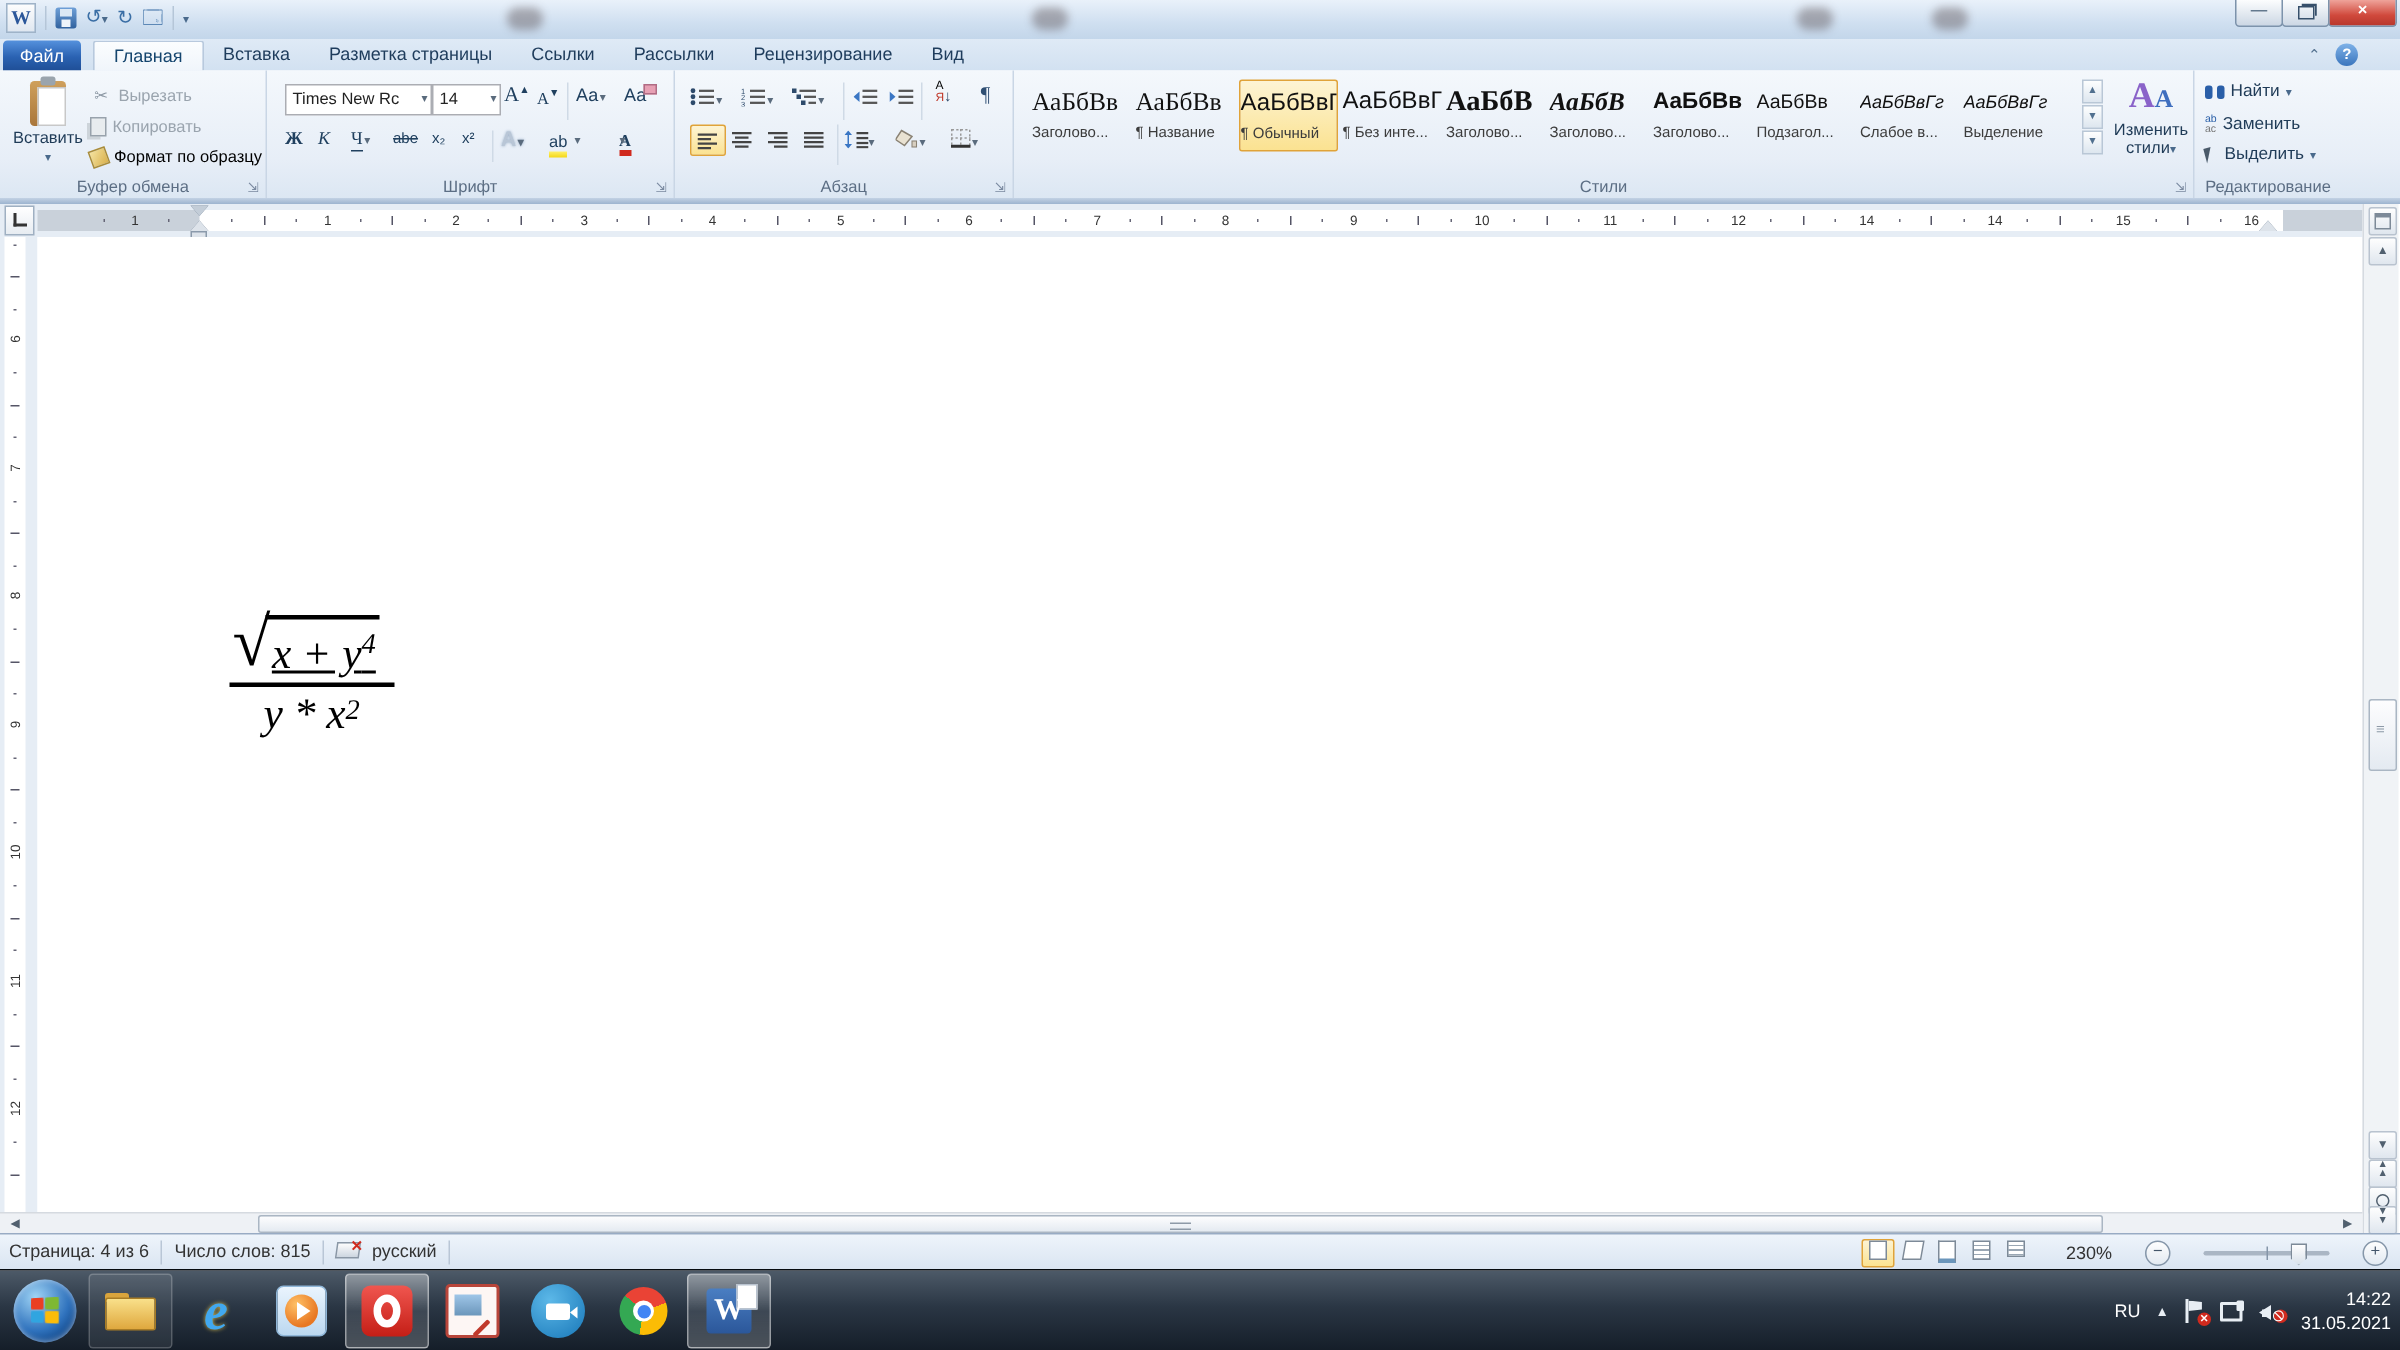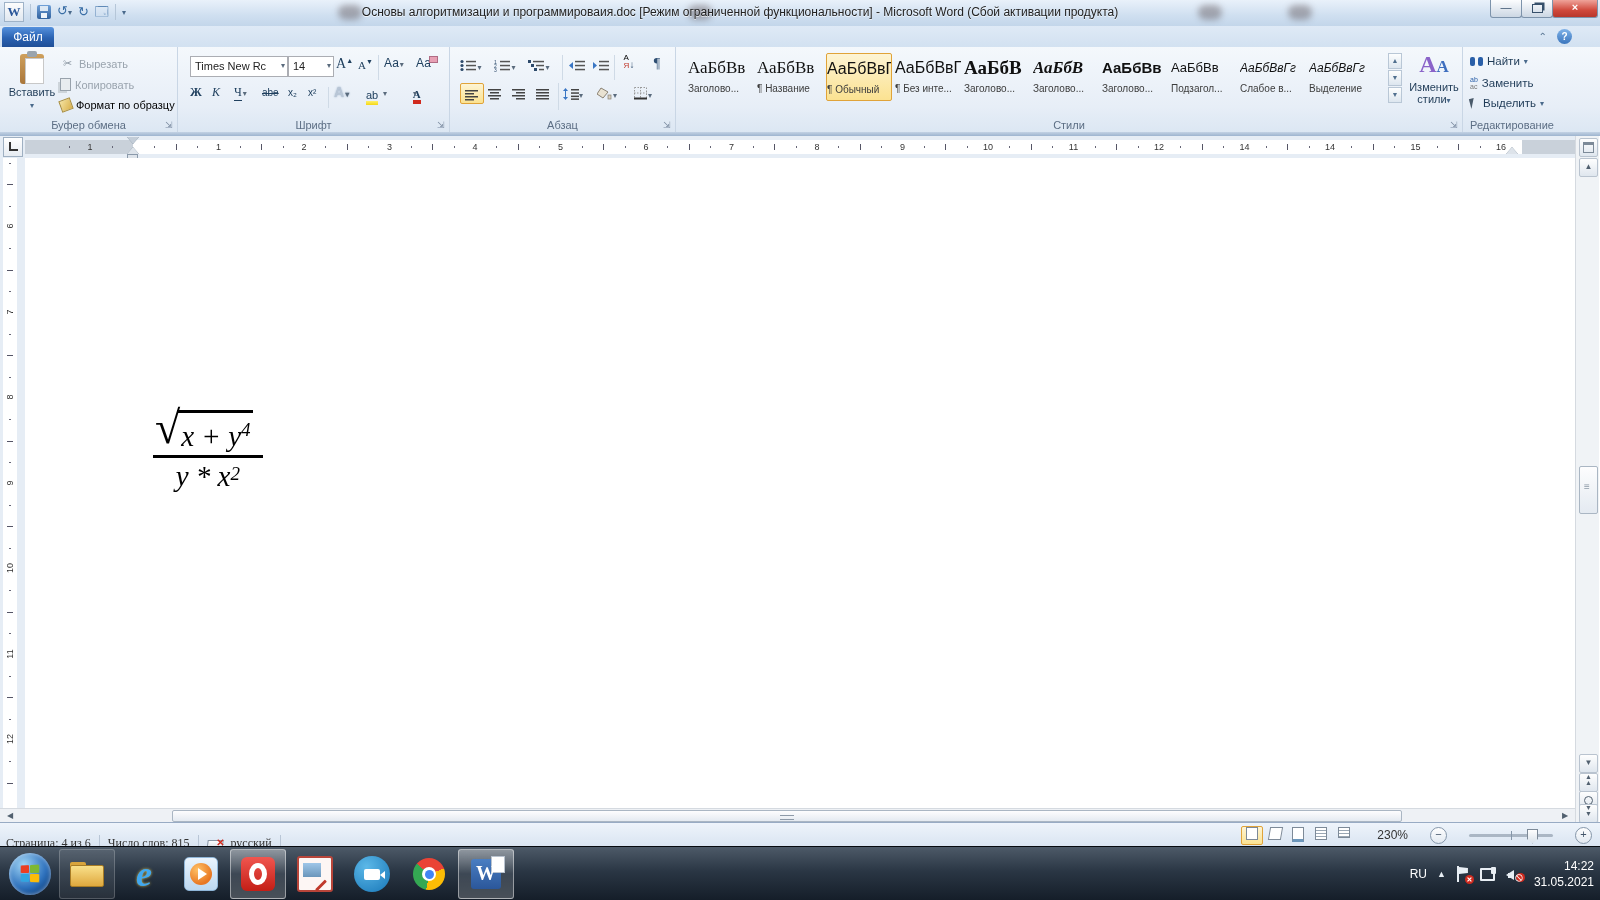--- a/index.html
+++ b/index.html
@@ -121,21 +121,21 @@
   .vnum{position:absolute;left:0;width:14px;text-align:center;font-size:9px;color:#333;transform:rotate(-90deg);}
   .vtick{position:absolute;left:4px;width:6px;height:1px;background:#556;}
   .vdot{position:absolute;left:6px;width:2px;height:1px;background:#667;}
   
   .doc{position:absolute;left:25px;top:158px;width:1550px;height:650px;background:#fff;}
   .docline{position:absolute;left:110px;top:252px;display:flex;align-items:center;font-family:"Liberation Serif",serif;font-size:33px;color:#000;}
   .docline .txt{white-space:pre;word-spacing:4px;}
   .frac{display:inline-flex;flex-direction:column;align-items:center;margin:0 18px;font-style:italic;}
   .fnum{display:flex;align-items:flex-start;border-bottom:3px solid #000;padding:0 10px 2px 2px;}
   .rad{font-style:normal;font-size:46px;line-height:36px;margin-right:-3px;}
-  .radicand{border-top:3px solid #000;padding:0 2px 0 4px;font-size:29px;line-height:34px;}
+  .radicand{border-top:3px solid #000;padding:0 2px 0 4px;font-size:29px;line-height:34px;text-decoration:underline;}
   .radicand sup,.fden sup{font-size:19px;font-style:italic;}
   .radicand sup{vertical-align:10px;}
   .fden{font-size:29px;padding-top:2px;}
   .fden sup{vertical-align:6px;}
   
   .vscroll{position:absolute;left:1575px;top:136px;width:23px;height:686px;background:#f0f3f6;border-left:1px solid #d5dae0;}
   .vsbtn{position:absolute;left:3px;width:17px;height:17px;background:linear-gradient(#fefefe,#dfe6ee);border:1px solid #b9c3cf;
     border-radius:2px;font-size:8px;color:#51606f;text-align:center;line-height:16px;}
   .ruler-toggle{top:2px;}
   .ruler-toggle:before{content:"";display:inline-block;width:9px;height:7px;border:1px solid #7d8a98;border-top-width:3px;margin-top:3px;}
@@ -144,21 +144,21 @@
   .dblarr{font-size:7px;line-height:6px;letter-spacing:0;}
   .circbtn:before{content:"";display:inline-block;width:7px;height:7px;border:1.5px solid #51606f;border-radius:50%;margin-top:4px;}
   
   .hscroll{position:absolute;left:0;top:808px;width:1575px;height:14px;background:#eef1f5;border-top:1px solid #d5dae0;}
   .hsbtn{position:absolute;top:1px;width:16px;height:12px;font-size:8px;color:#51606f;text-align:center;line-height:12px;}
   .hthumb{position:absolute;left:172px;top:1px;width:1230px;height:12px;background:linear-gradient(#fdfdfe,#e4eaf1);border:1px solid #aab6c3;border-radius:2px;box-sizing:border-box;}
   .hthumb:before{content:"";position:absolute;left:50%;top:4px;width:14px;height:3px;margin-left:-7px;border-top:1px solid #8e9aa8;border-bottom:1px solid #8e9aa8;}
   
   .statusbar{position:absolute;left:0;top:822px;width:1600px;height:24px;background:linear-gradient(#eef4fb,#d9e4f1);
     border-top:1px solid #98abc4;font-size:12px;color:#333;}
-  .sb-left{position:absolute;left:6px;top:4px;height:24px;display:flex;align-items:flex-end;gap:8px;font-family:Liberation Serif, serif;}
+  .sb-left{position:absolute;left:6px;top:4px;height:24px;display:flex;align-items:flex-start;gap:8px;}
   .sb-sep{width:1px;height:16px;background:#b9c6d6;}
   .proof-ic{position:relative;width:16px;height:12px;}
   .proof-ic:before{content:"";position:absolute;left:0;top:1px;width:14px;height:9px;background:linear-gradient(#fdfdfd,#cdd6e0);border:1px solid #8a97a5;transform:skewX(-8deg);}
   .proof-ic:after{content:"✕";position:absolute;right:-2px;top:-2px;color:#d02a1e;font-size:10px;font-weight:bold;}
   .sb-right{position:absolute;right:8px;top:0;height:24px;display:flex;align-items:center;gap:22px;}
   .viewbtns{display:flex;gap:1px;}
   .vwbtn{width:20px;height:17px;border:1px solid transparent;text-align:center;line-height:15px;}
   .vwbtn.sel{background:linear-gradient(#fdf4d4,#fbe291);border-color:#e0a339;border-radius:2px;}
   .vw-ic{display:inline-block;width:10px;height:11px;background:#fff;border:1px solid #7d8a98;}
   .vw-lines{background:repeating-linear-gradient(#fff 0 2px,#9aa7b4 2px 3px);border:1px solid #7d8a98;}
@@ -233,31 +233,39 @@
       <span class="qbtn">↺<span class="caret">▾</span></span>
       <span class="qbtn">↻</span>
       <span class="qbtn">🗔</span>
       <span class="sep"></span>
       <span class="caret">▾</span>
     </div>
     <div class="smudge" style="left:338px"></div>
     <div class="smudge" style="left:688px"></div>
     <div class="smudge" style="left:1198px"></div>
     <div class="smudge" style="left:1288px"></div>
-    <div class="title-text">Основы алгоритмизации и программироваия.doc [Режим ограниченной функциональности]  -  Microsoft Word (Сбой активации продукта)</div>
     <div class="wbtns">
       <div class="wbtn">—</div>
       <div class="wbtn"><span class="restore-glyph"></span></div>
       <div class="wbtn close">×</div>
     </div>
   </div>
 
   <div class="tabrow">
     <div class="filetab">Файл</div>
     <div style="width:8px"></div>
+    <div style="display:flex">
+        <div class="rtab active">Главная</div>
+        <div class="rtab">Вставка</div>
+        <div class="rtab">Разметка страницы</div>
+        <div class="rtab">Ссылки</div>
+        <div class="rtab">Рассылки</div>
+        <div class="rtab">Рецензирование</div>
+        <div class="rtab">Вид</div>
+      </div>
   </div>
   <div class="tabrow-mini">
     <span class="minrib-btn">⌃</span>
     <span class="help-btn">?</span>
   </div>
 
   <div class="ribbon">
 
     <div class="rgroup" style="left:0;width:177px">
       <div class="paste-btn">

